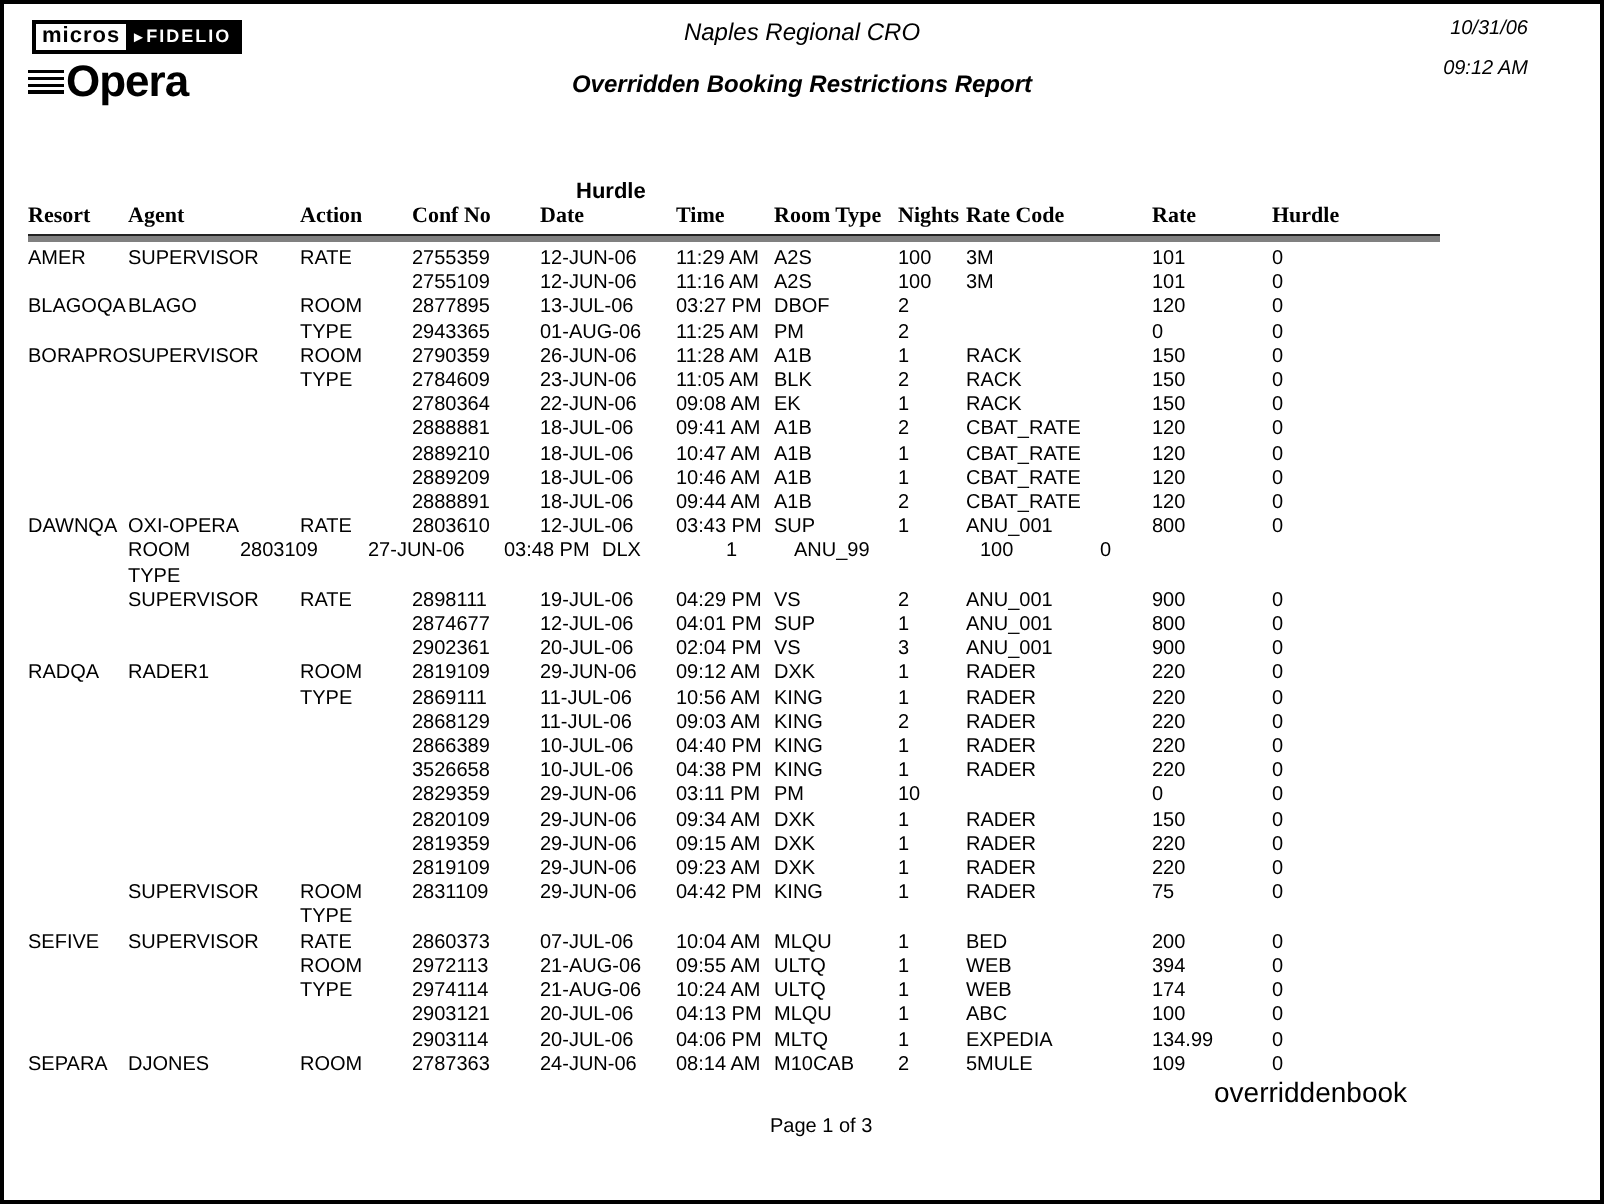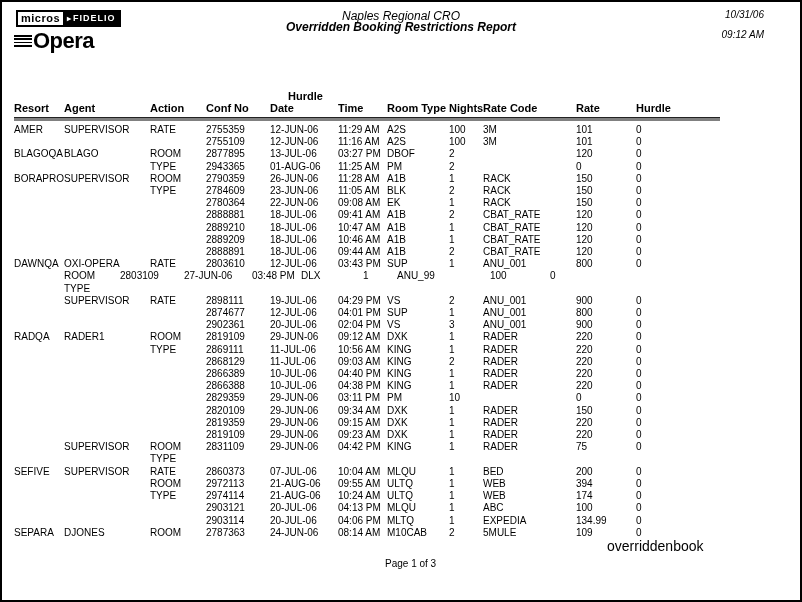--- a/index.html
+++ b/index.html
@@ -33,32 +33,32 @@
     background:repeating-linear-gradient(to bottom,#000 0 1.6px, transparent 1.6px 3.4px);
   }
   .opera-text { position:relative; font-size:22px; font-weight:bold; letter-spacing:-0.5px; margin-left:17px; }
 
   
   .title-center {
     position:absolute; left:0; top:7px; width:100%;
     text-align:center; font-style:italic; font-size:12px;
   }
   .report-title {
-    position:absolute; left:0; top:18px; width:100%;
+    position:absolute; left:0; top:33px; width:100%;
     text-align:center; font-style:italic; font-weight:bold; font-size:12px;
   }
   .hdr-date  { position:absolute; right:36px; top:7px;  font-style:italic; font-size:10px; text-align:right; }
   .hdr-time  { position:absolute; right:36px; top:27px; font-style:italic; font-size:10px; text-align:right; }
 
   
   .report-table { position:absolute; left:12px; top:88px; width:706px; }
   .hrow { display:flex; font-weight:bold; font-size:11px; line-height:12px; }
   .hrow.over { height:12px; }
   .hurdle-over { margin-left:274px; }
-  .hrow.main { height:13px; }
+  .hrow.main { height:13px;font-family:Liberation Serif, serif; }
   .hcell { flex-shrink:0; }
   .header-rule {
     height:3px; background:#808080; border-top:1px solid #222;
     margin-top:2px; margin-bottom:3px;
   }
   .tbody { }
   .trow { display:flex; font-size:10px; line-height:12.2px; min-height:12.2px; }
   .tcell { flex-shrink:0; white-space:pre-line; overflow:hidden; }
 
   .c0{width:50px}.c1{width:86px}.c2{width:56px}.c3{width:64px}.c4{width:68px}
@@ -368,21 +368,21 @@
           <div class="tcell c6">KING</div>
           <div class="tcell c7">1</div>
           <div class="tcell c8">RADER</div>
           <div class="tcell c9">220</div>
           <div class="tcell c10">0</div>
         </div>
         <div class="trow">
           <div class="tcell c0"></div>
           <div class="tcell c1"></div>
           <div class="tcell c2"></div>
-          <div class="tcell c3">2866388</div>
+          <div class="tcell c3">3526658</div>
           <div class="tcell c4">10-JUL-06</div>
           <div class="tcell c5">04:38 PM</div>
           <div class="tcell c6">KING</div>
           <div class="tcell c7">1</div>
           <div class="tcell c8">RADER</div>
           <div class="tcell c9">220</div>
           <div class="tcell c10">0</div>
         </div>
         <div class="trow">
           <div class="tcell c0"></div>

